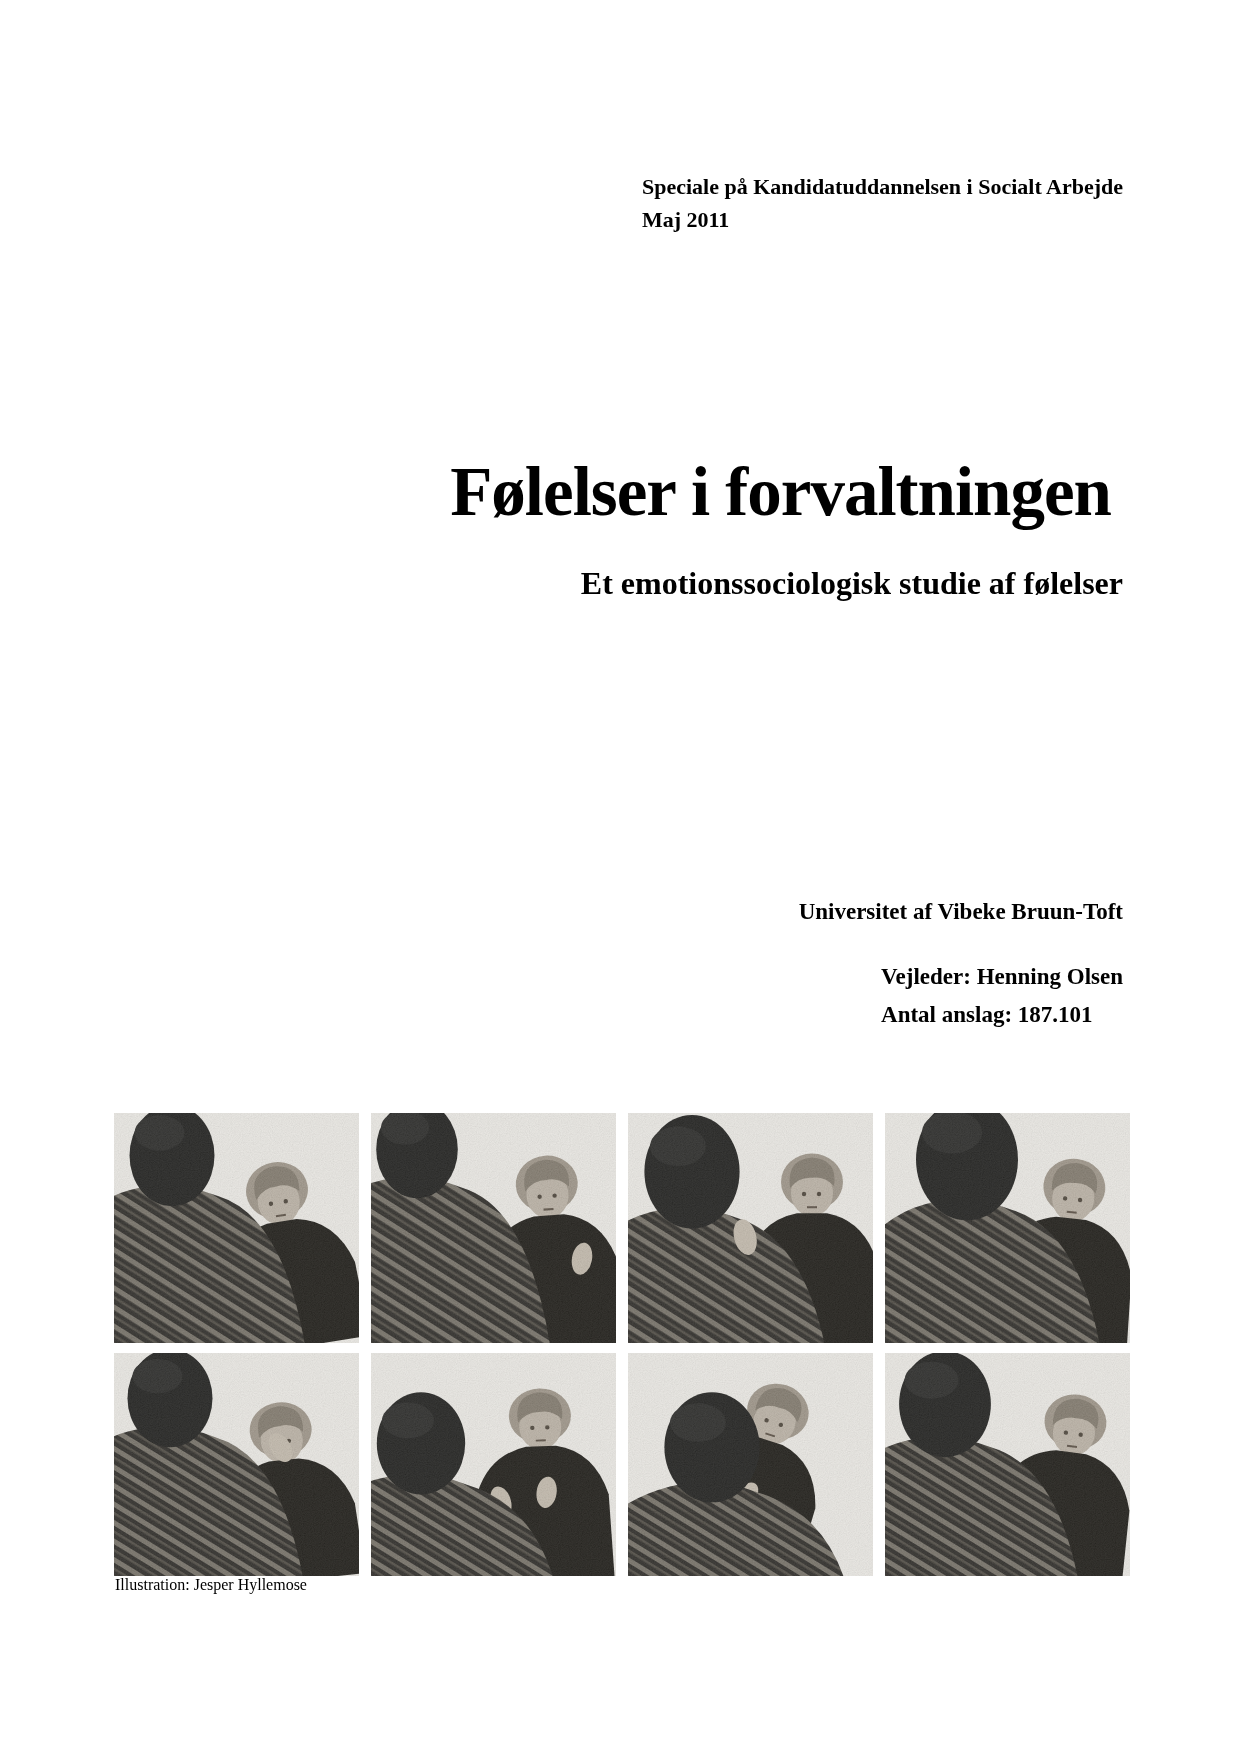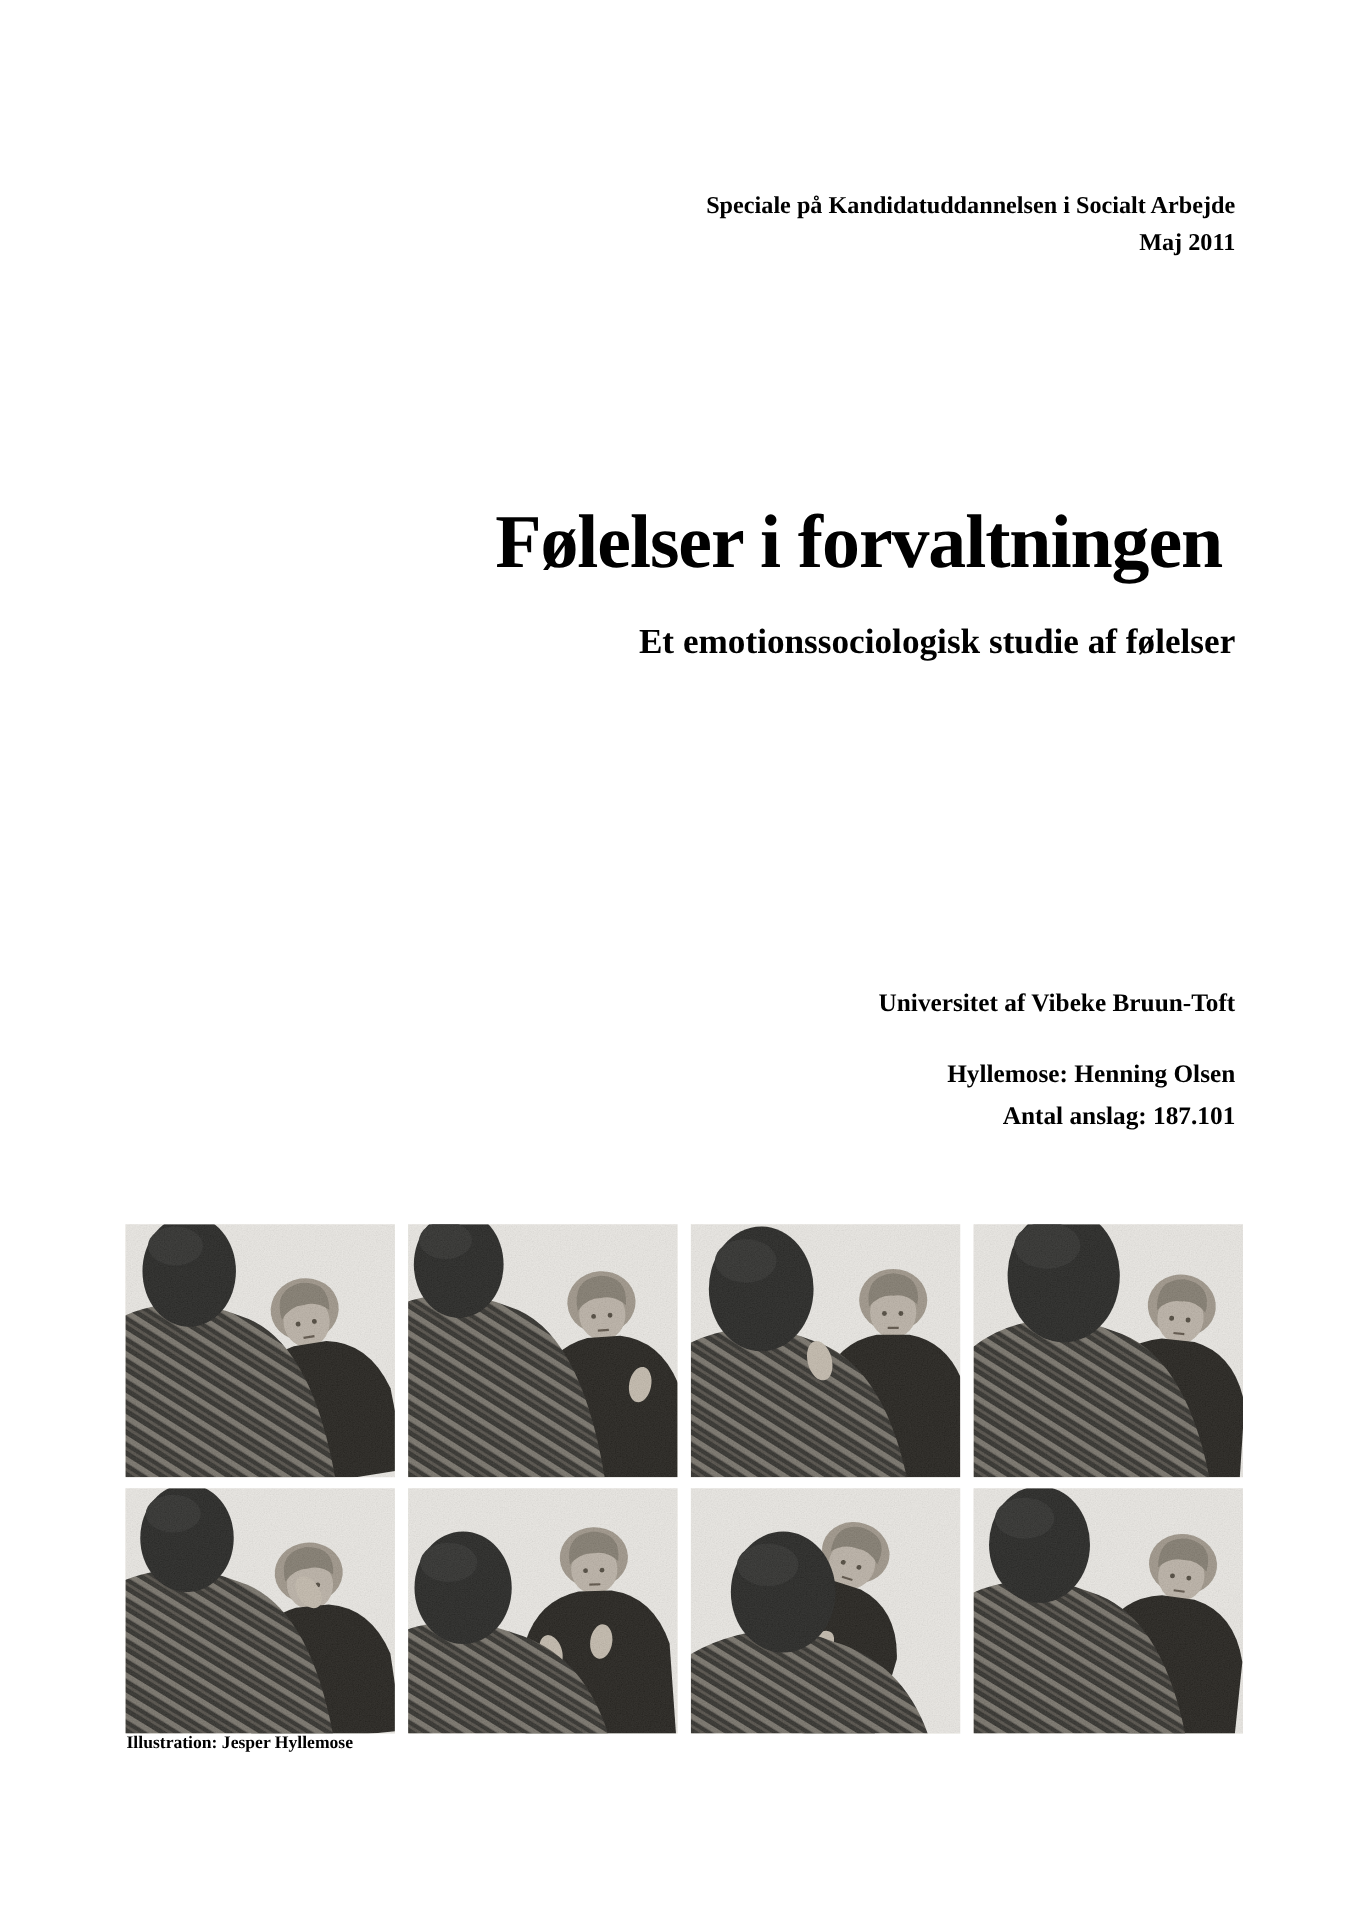--- a/index.html
+++ b/index.html
@@ -2,55 +2,55 @@
 <html><head>
 <meta charset="utf-8">
 <style>
   html,body{margin:0;padding:0;background:#9a9a9a;}
   #page{
     position:relative;width:1241px;height:1754px;margin:0 auto;
     background:#ffffff;color:#000;
     font-family:"Liberation Serif","DejaVu Serif",serif;
     overflow:hidden;
   }
-  .right-col{position:absolute;right:118px;text-align:right;font-weight:bold;}
+  .right-col{position:absolute;right:118px;font-weight:bold;}
   .hdr{top:170px;font-size:22px;line-height:33px;}
   .title{top:442px;font-size:69px;line-height:76px;margin:12px;font-weight:bold;letter-spacing:-1px;}
   .subtitle{top:560px;font-size:32px;line-height:46px;}
   .author{top:897px;font-size:23px;line-height:30px;}
   .advisor{top:958px;font-size:23px;line-height:38px;}
   .grid{
     position:absolute;left:114px;top:1113px;
     display:grid;grid-template-columns:repeat(4,245px);grid-template-rows:230px 223px;
     column-gap:12px;row-gap:10px;
   }
   .photo{background:#eae8e3;overflow:hidden;}
   .photo svg{display:block;width:100%;height:100%;}
-  .caption{position:absolute;left:115px;top:1576px;font-size:16px;font-weight:bold;line-height:18px;}
+  .caption{position:absolute;left:115px;top:1576px;font-size:16px;font-weight:normal;line-height:18px;}
 </style>
 </head>
 <body>
 
 <div id="page">
 
   <div class="right-col hdr">
     <div>Speciale på Kandidatuddannelsen i Socialt Arbejde</div>
     <div>Maj 2011</div>
   </div>
 
   <h1 class="right-col title">Følelser i forvaltningen</h1>
 
   <div class="right-col subtitle">
     <div>Et emotionssociologisk studie af følelser</div>
   </div>
 
   <div class="right-col author">Universitet af Vibeke Bruun-Toft</div>
 
   <div class="right-col advisor">
-    <div>Hyllemose: Henning Olsen</div>
+    <div>Vejleder: Henning Olsen</div>
     <div>Antal anslag: 187.101</div>
   </div>
 
   <svg width="0" height="0" style="position:absolute" aria-hidden="true">
     <defs>
       <pattern id="sw" width="16" height="16" patternUnits="userSpaceOnUse" patternTransform="rotate(32)">
         <rect width="16" height="16" fill="#262420"></rect>
         <rect width="16" height="5" fill="#716c62"></rect>
         <rect y="9" width="16" height="2.5" fill="#4a463e"></rect>
       </pattern>

